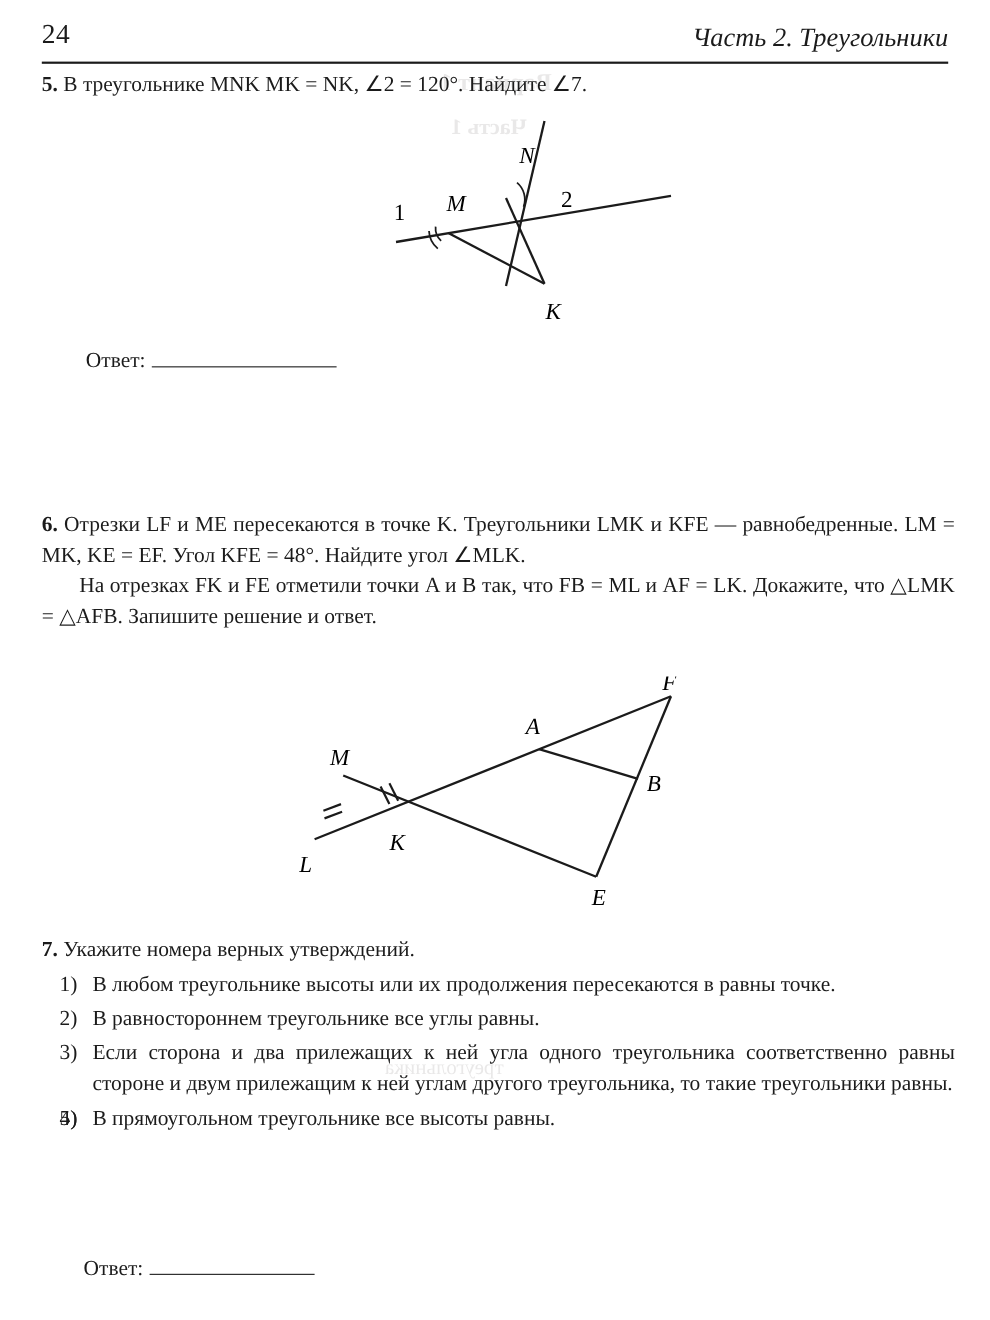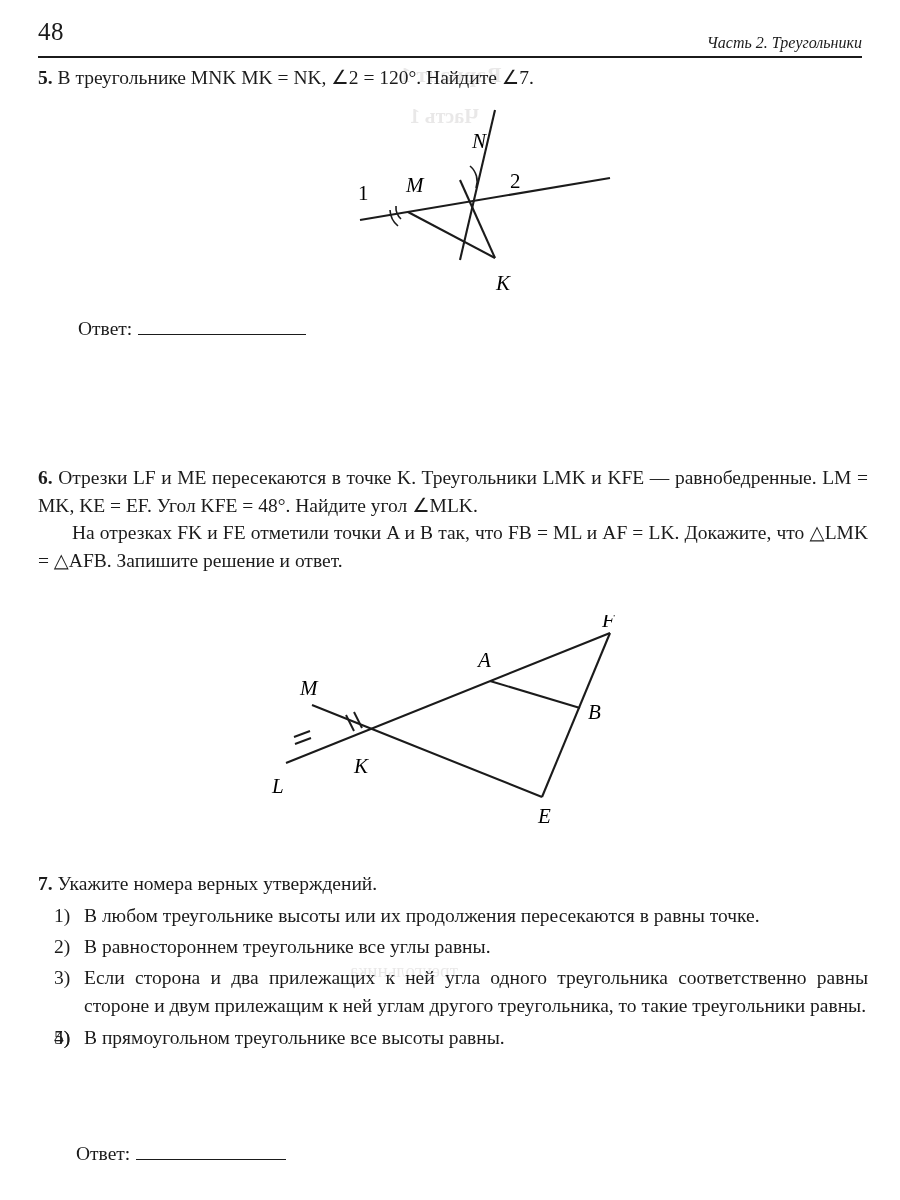--- a/index.html
+++ b/index.html
@@ -33,22 +33,22 @@
   .page-number {
     position: absolute;
     left: 0;
     top: 0;
     font-size: 25px;
     letter-spacing: 0.5px;
   }
   .header-title {
     position: absolute;
     right: 0;
-    top: 16px;
-    font-size: 16px;
+    top: 4px;
+    font-size: 24px;
     font-style: italic;
   }
   .header-rule {
     position: absolute;
     left: 0;
     top: 38px;
     width: 824px;
     height: 0;
     border-top: 2px solid #1b1b1b;
   }
@@ -130,21 +130,20 @@
     top: 615px;
     width: 420px;
     height: 230px;
   }
 
   
   #task7 {
     left: 38px;
     top: 850px;
     width: 830px;
-    margin-top: 20px;
   }
   #task7 .lead {
     margin: 0 0 4px 0;
   }
   ol.statements {
     margin: 0;
     padding: 0;
     list-style: none;
   }
   ol.statements li {
@@ -181,21 +180,21 @@
 </head>
 <body>
 
 <div class="page">
 
   <div class="ghost" style="left:400px; top:62px; font-size:22px; font-weight:bold;">Вариант 1</div>
   <div class="ghost" style="left:410px; top:105px; font-size:20px; font-weight:bold;">Часть 1</div>
   <div class="ghost" style="left:350px; top:960px; font-size:19px;">треугольника</div>
 
   <div class="header">
-    <div class="page-number">48</div>
+    <div class="page-number">24</div>
     <div class="header-title">Часть 2. Треугольники</div>
     <div class="header-rule"></div>
   </div>
 
   <div class="task" id="task5">
     <span class="tnum">5.</span>
     <span>В треугольнике </span><span class="mi">MNK</span>
     <span class="mi">MK</span><span class="mn"> = </span><span class="mi">NK</span><span>, </span><span class="mn">∠2 = 120°</span><span>. Найдите ∠7.</span>
   </div>
 

